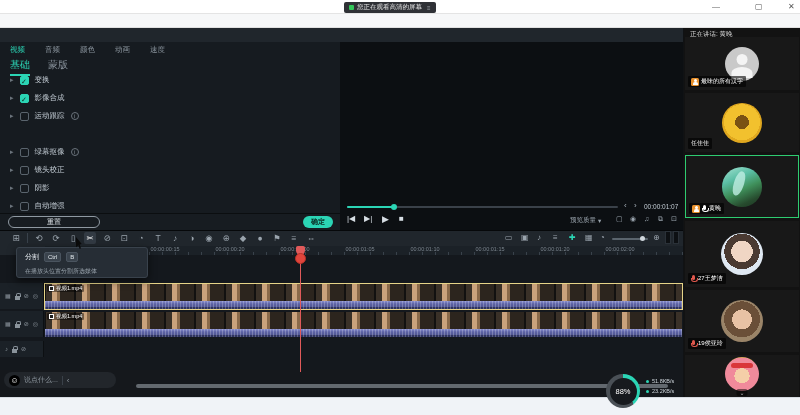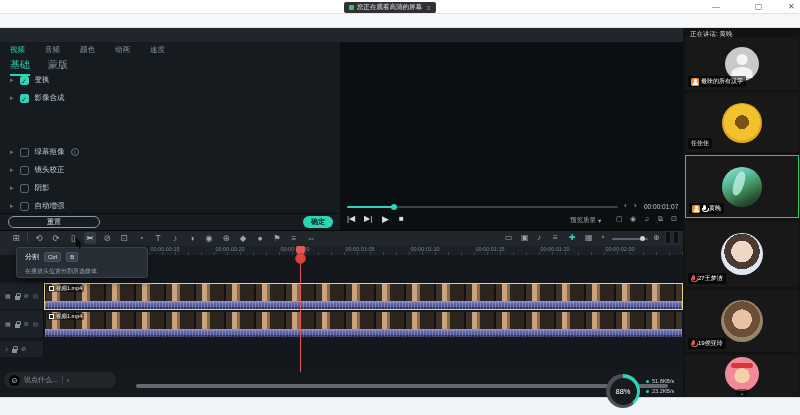--- a/index.html
+++ b/index.html
@@ -245,20 +245,26 @@
   <div class="ab prow" style="top:92px">
     <span class="caret">▸</span>
     <span class="cb checked"></span>
     <span class="plabel-t">影像合成</span>
   </div>
   <div class="ab prow" style="top:74px">
     <span class="caret">▸</span>
     <span class="cb checked"></span>
     <span class="plabel-t">变换</span>
   </div>
+  <div class="ab prow" style="top:110px">
+    <span class="caret">▸</span>
+    <span class="cb"></span>
+    <span class="plabel-t">运动跟踪</span>
+    <span class="circle-i"></span>
+  </div>
   <div class="ab prow" style="top:146px">
     <span class="caret">▸</span>
     <span class="cb"></span>
     <span class="plabel-t">绿幕抠像</span>
     <span class="circle-i"></span>
   </div>
   <div class="ab prow" style="top:164px">
     <span class="caret">▸</span>
     <span class="cb"></span>
     <span class="plabel-t">镜头校正</span>

